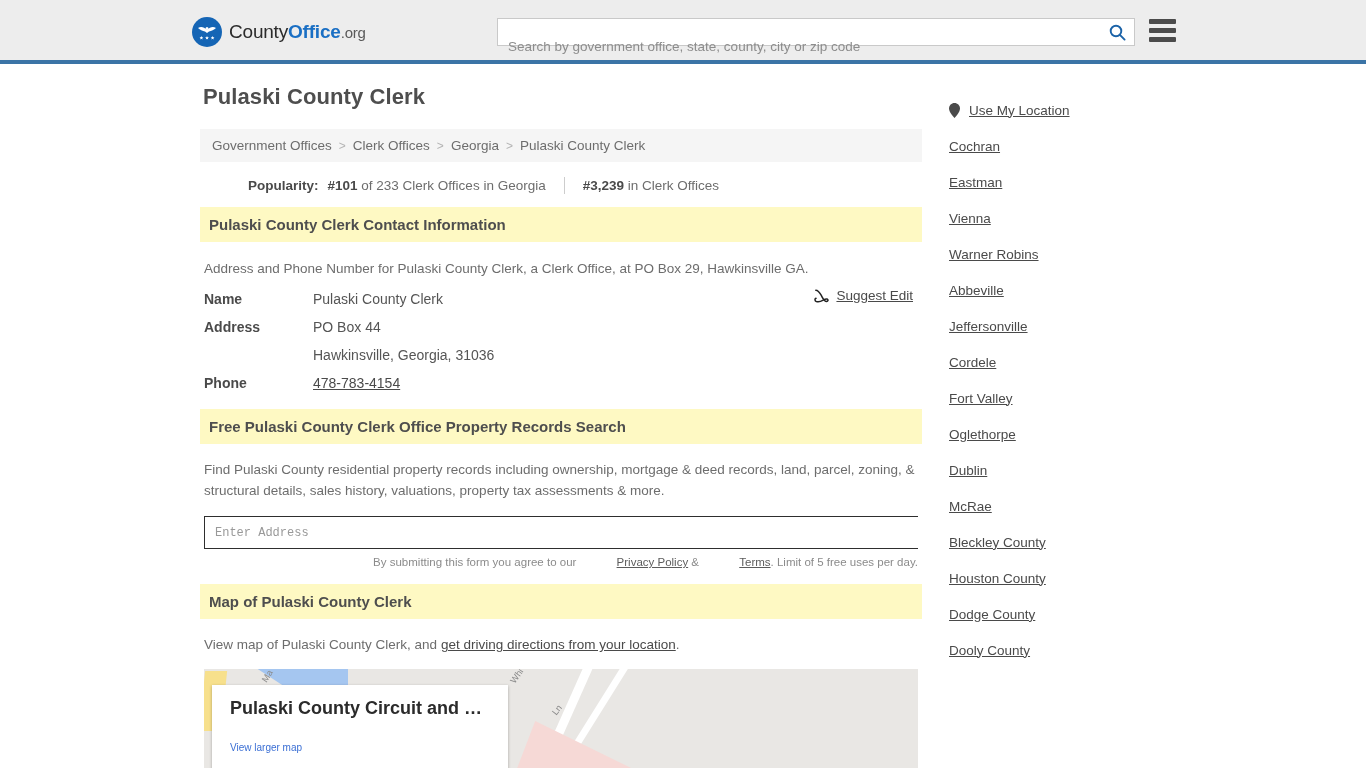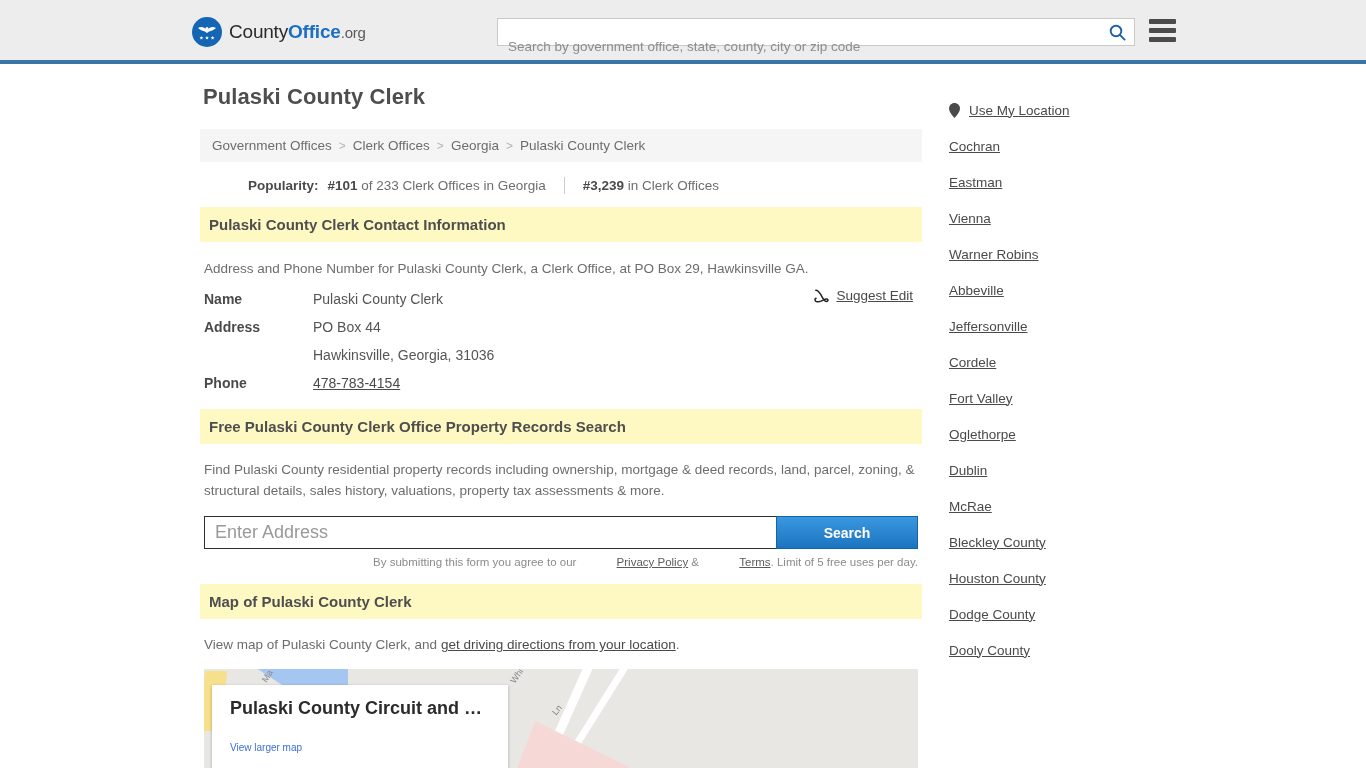--- a/index.html
+++ b/index.html
@@ -153,22 +153,22 @@
     font-size: 13.5px; cursor: pointer;
   }
   .suggest-edit .lbl { color: #4a4a4a; text-decoration: underline; }
 
   
   .prop-form { display: flex; padding: 9px 4px 0 4px; }
   .prop-form input {
     flex: 1 1 auto; height: 33px;
     border: 1px solid #2e2e2e; border-right: 0;
     padding: 0 10px;
-    font-family: Liberation Sans, sans-serif;
-    font-size: 18px; color: #333; outline: none;
+    font-family: Liberation Mono, monospace;
+    font-size: 12px; color: #333; outline: none;
   }
   .prop-form input::placeholder { color: #999; }
   .prop-form button {
     width: 142px; height: 33px;
     border: 1px solid #1465a8;
     background: linear-gradient(#3b97e0, #1b74bf);
     color: #fff; font-size: 14px; font-weight: 700;
     font-family: "Liberation Sans", sans-serif;
     cursor: pointer;
   }
@@ -339,21 +339,20 @@
           <a>478-783-4154</a>
         </div>
       </div>
     </div>
 
     <div class="sec-head" style="margin-top:18px;">Free Pulaski County Clerk Office Property Records Search</div>
     <div class="sec-desc" style="padding-top:15px;">Find Pulaski County residential property records including ownership, mortgage &amp; deed records, land, parcel, zoning, &amp; structural details, sales history, valuations, property tax assessments &amp; more.</div>
 
     <div class="prop-form">
       <input type="text" placeholder="Enter Address" style="">
-      <button>Search</button>
     </div>
 
     <div class="form-note">
       <span>By submitting this form you agree to our</span>
       <a>Privacy Policy</a>
       <span>&amp;</span>
       <a>Terms</a><span>. Limit of 5 free uses per day.</span>
     </div>
 
     <div class="sec-head" style="margin-top:16px;">Map of Pulaski County Clerk</div>

